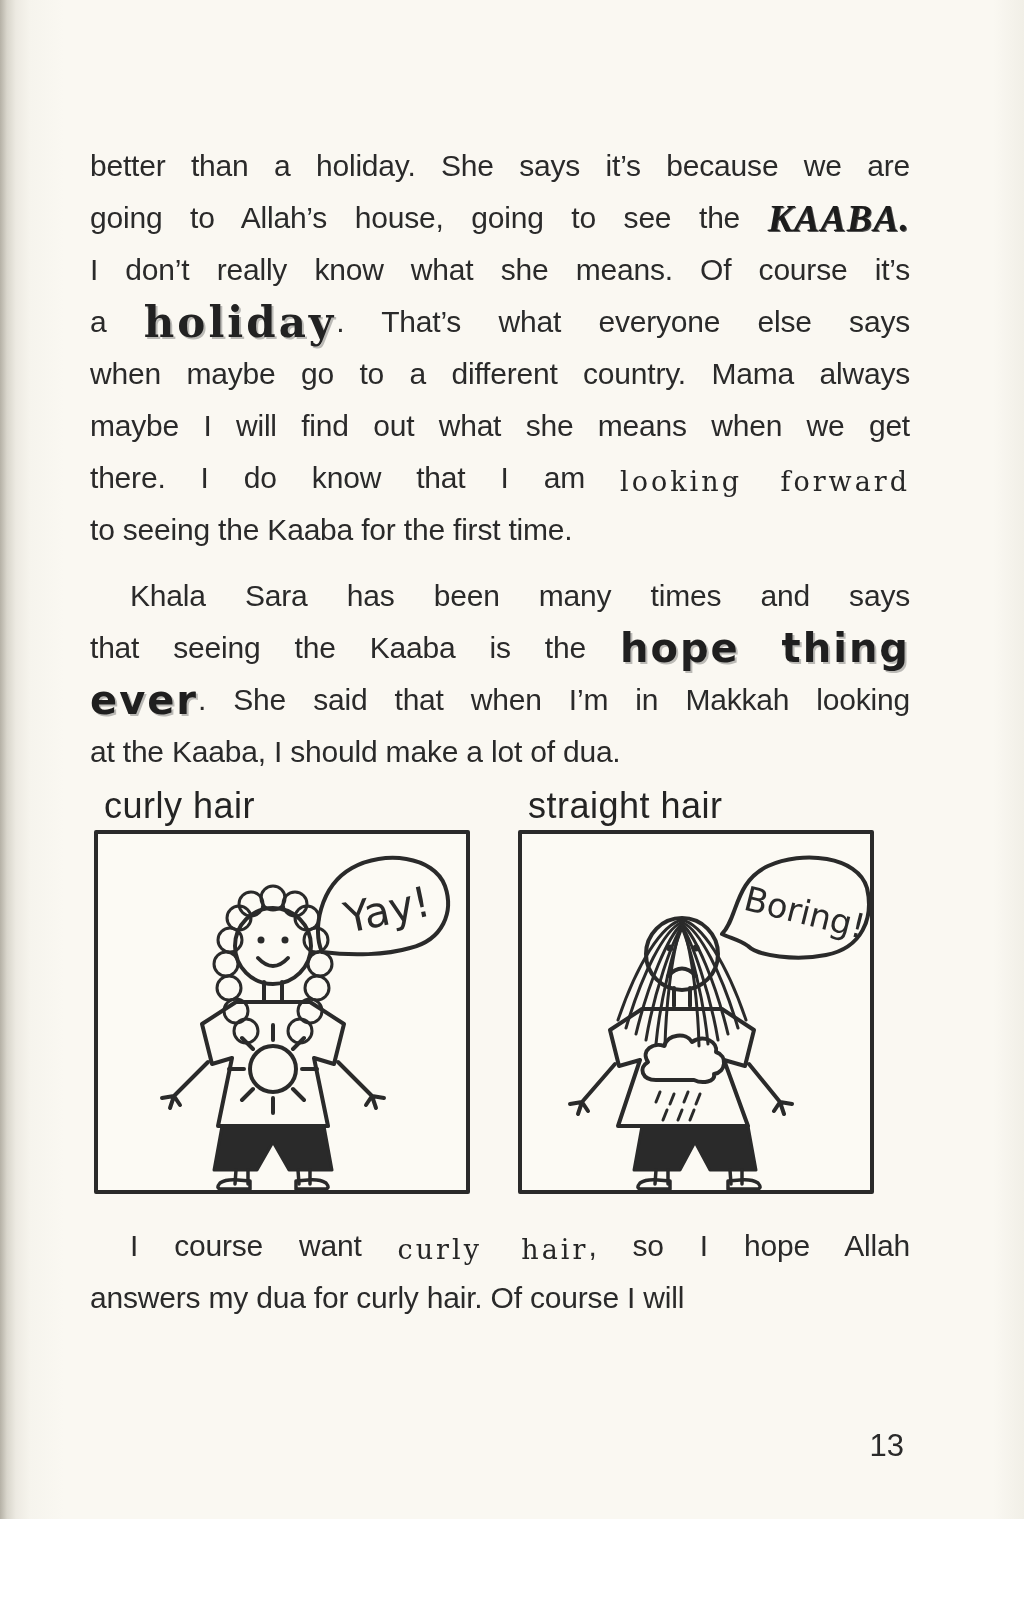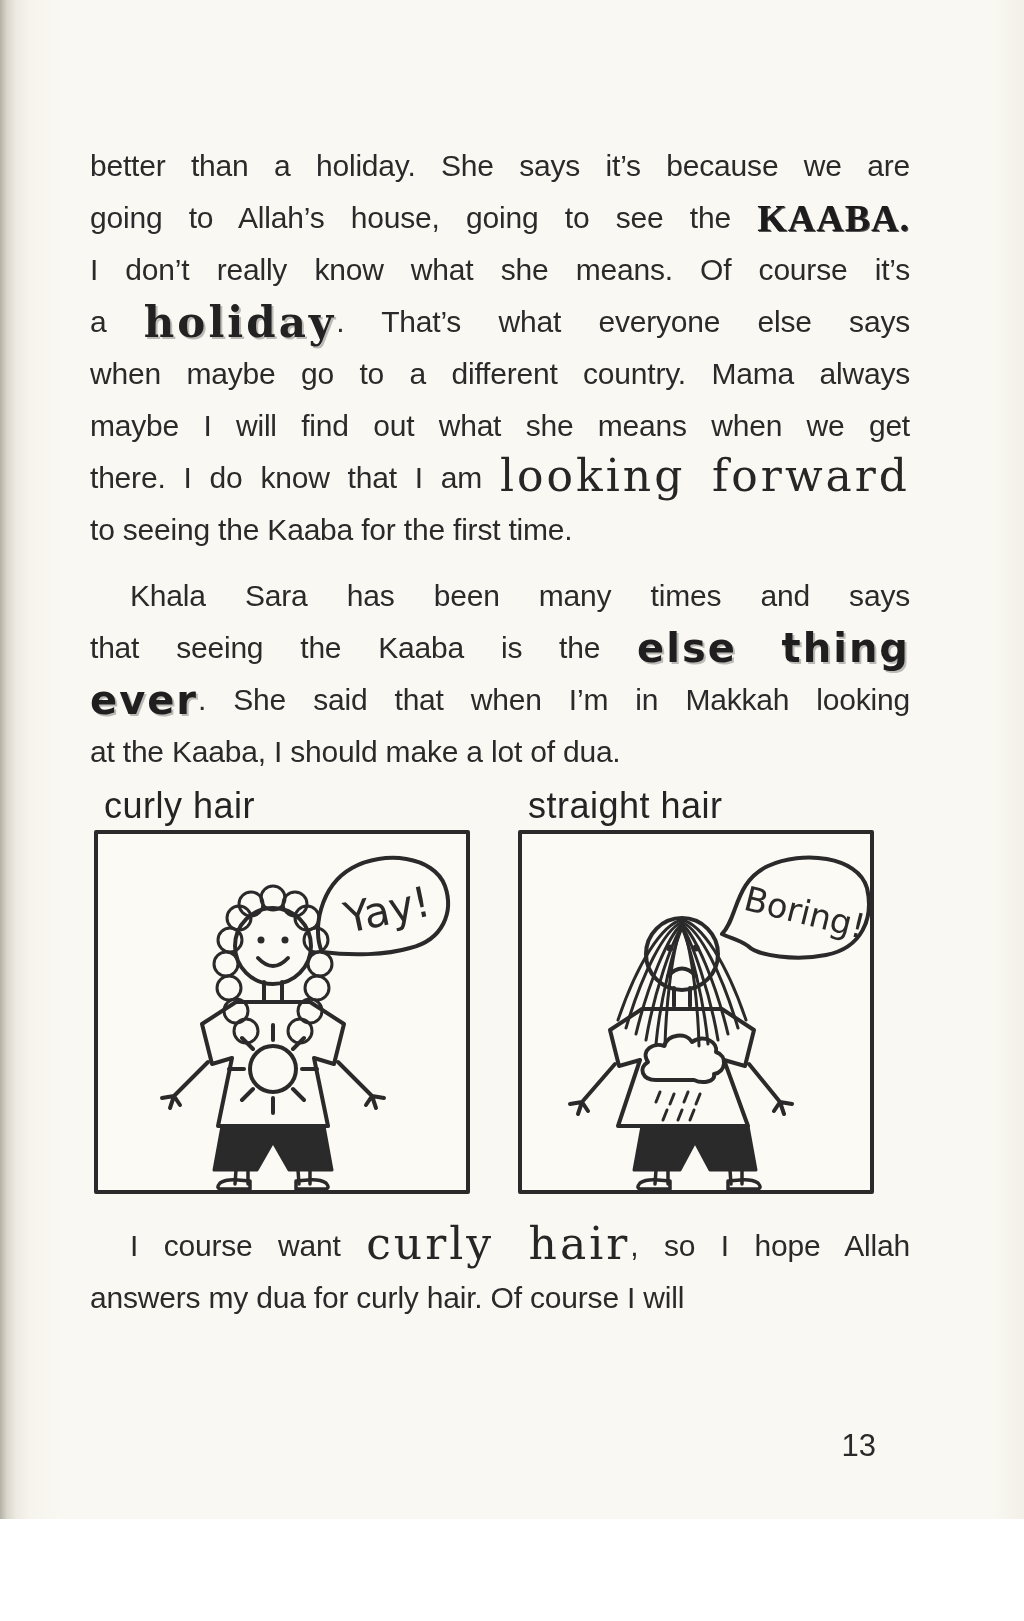--- a/index.html
+++ b/index.html
@@ -18,49 +18,50 @@
   .paragraph + .paragraph{margin-top:14px;}
   .line{height:52px;text-align:justify;text-align-last:justify;overflow:visible;}
   .line.last{text-align-last:left;}
   .line.indent{text-indent:40px;}
   .seg-b{}
   .seg-i{font-style:italic;}
   .seg-kaaba{
     font-family:"Liberation Serif",serif;font-weight:bold;font-size:38px;
     letter-spacing:1px;line-height:1;vertical-align:-3px;color:#1c1c1c;
     text-shadow:1px 1px 0 #555;
+    font-style:italic;
   }
   .seg-bubble{
     font-family:"DejaVu Serif",serif;font-weight:bold;font-size:42px;
     letter-spacing:3px;line-height:1;vertical-align:-5px;color:#222;
     text-shadow:2px 2px 0 rgba(42,42,42,0.3);
   }
   .seg-bubble2{
     font-family:"DejaVu Sans",sans-serif;font-weight:bold;font-size:40px;
     letter-spacing:2px;line-height:1;vertical-align:-4px;color:#1f1f1f;
     text-shadow:2px 2px 0 rgba(42,42,42,0.3);
   }
   .seg-curly{
-    font-family:"DejaVu Serif",serif;font-size:44px;letter-spacing:3px;
+    font-family:"DejaVu Serif",serif;font-size:27px;letter-spacing:3px;
     line-height:1;vertical-align:-3px;color:#262626;
   }
   .figures{margin-top:6px;margin-left:4px;display:flex;gap:48px;align-items:flex-start;}
   .panel-label{
     font-size:36px;height:46px;line-height:44px;padding-left:10px;
     color:#242424;letter-spacing:0.5px;
   }
   .panel-box{
     border:4px solid #2a2a2a;border-radius:2px;background:#fcfaf4;
     box-sizing:border-box;
   }
   .panel-left .panel-box{width:376px;height:364px;}
   .panel-right .panel-box{width:356px;height:364px;}
   .panel-box svg{display:block;width:100%;height:100%;}
   .bottom-text{margin-top:26px;}
-  .page-number{position:absolute;top:1428px;right:148px;font-size:31px;color:#2a2a2a;}
+  .page-number{position:absolute;top:1428px;right:120px;font-size:31px;color:#2a2a2a;}
   .ink{stroke:#2a2a2a;fill:none;stroke-linecap:round;stroke-linejoin:round;}
   .bubble-text{fill:#2a2a2a;font-family:"DejaVu Sans",sans-serif;}
 </style>
 </head>
 <body>
 
 <div class="page">
 
   <div class="content">
 
@@ -70,21 +71,21 @@
           <div class="line"><span class="seg-b">going to Allah’s house, going to see the </span><span class="seg-kaaba">KAABA.</span></div>
           <div class="line"><span class="seg-b">I don’t really know what she means. Of course it’s</span></div>
           <div class="line"><span class="seg-b">a </span><span class="seg-bubble">holiday</span><span class="seg-b">. That’s what everyone else says</span></div>
           <div class="line"><span class="seg-b">when maybe go to a different country. Mama always</span></div>
           <div class="line"><span class="seg-b">maybe I will find out what she means when we get</span></div>
           <div class="line"><span class="seg-b">there. I do know that I am </span><span class="seg-curly">looking forward</span></div>
           <div class="line last"><span class="seg-b">to seeing the Kaaba for the first time.</span></div>
         </div>
         <div class="paragraph">
           <div class="line indent"><span class="seg-b">Khala Sara has been many times and says</span></div>
-          <div class="line"><span class="seg-b">that seeing the Kaaba is the </span><span class="seg-bubble2">else thing</span></div>
+          <div class="line"><span class="seg-b">that seeing the Kaaba is the </span><span class="seg-bubble2">hope thing</span></div>
           <div class="line"><span class="seg-bubble2">ever</span><span class="seg-b">. She said that when I’m in Makkah looking</span></div>
           <div class="line last"><span class="seg-b">at the Kaaba, I should make a lot of dua.</span></div>
         </div>
       </div>
 
     <div class="figures">
 
       <div class="panel panel-left">
         <div class="panel-label">curly hair</div>
         <div class="panel-box">

